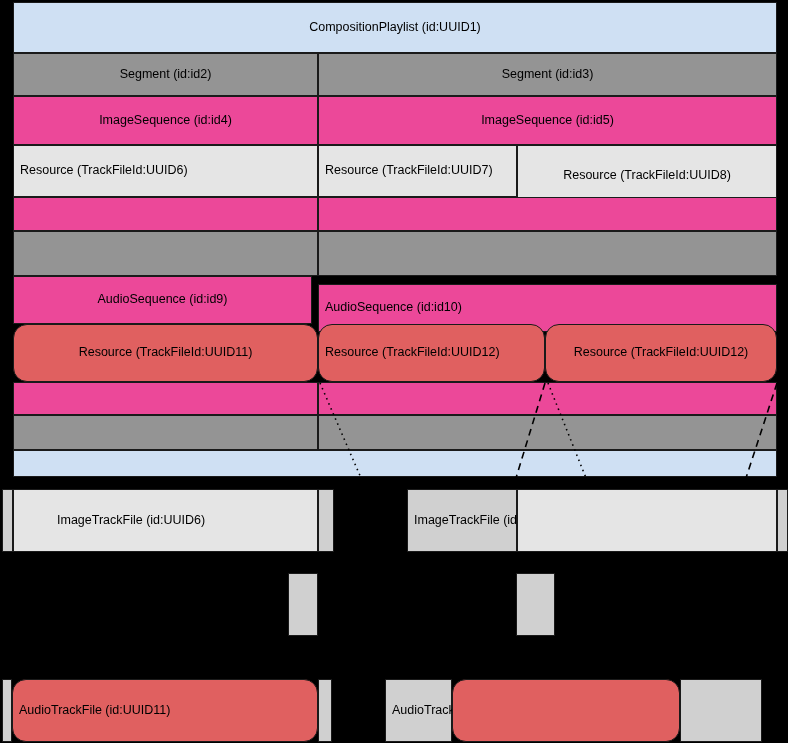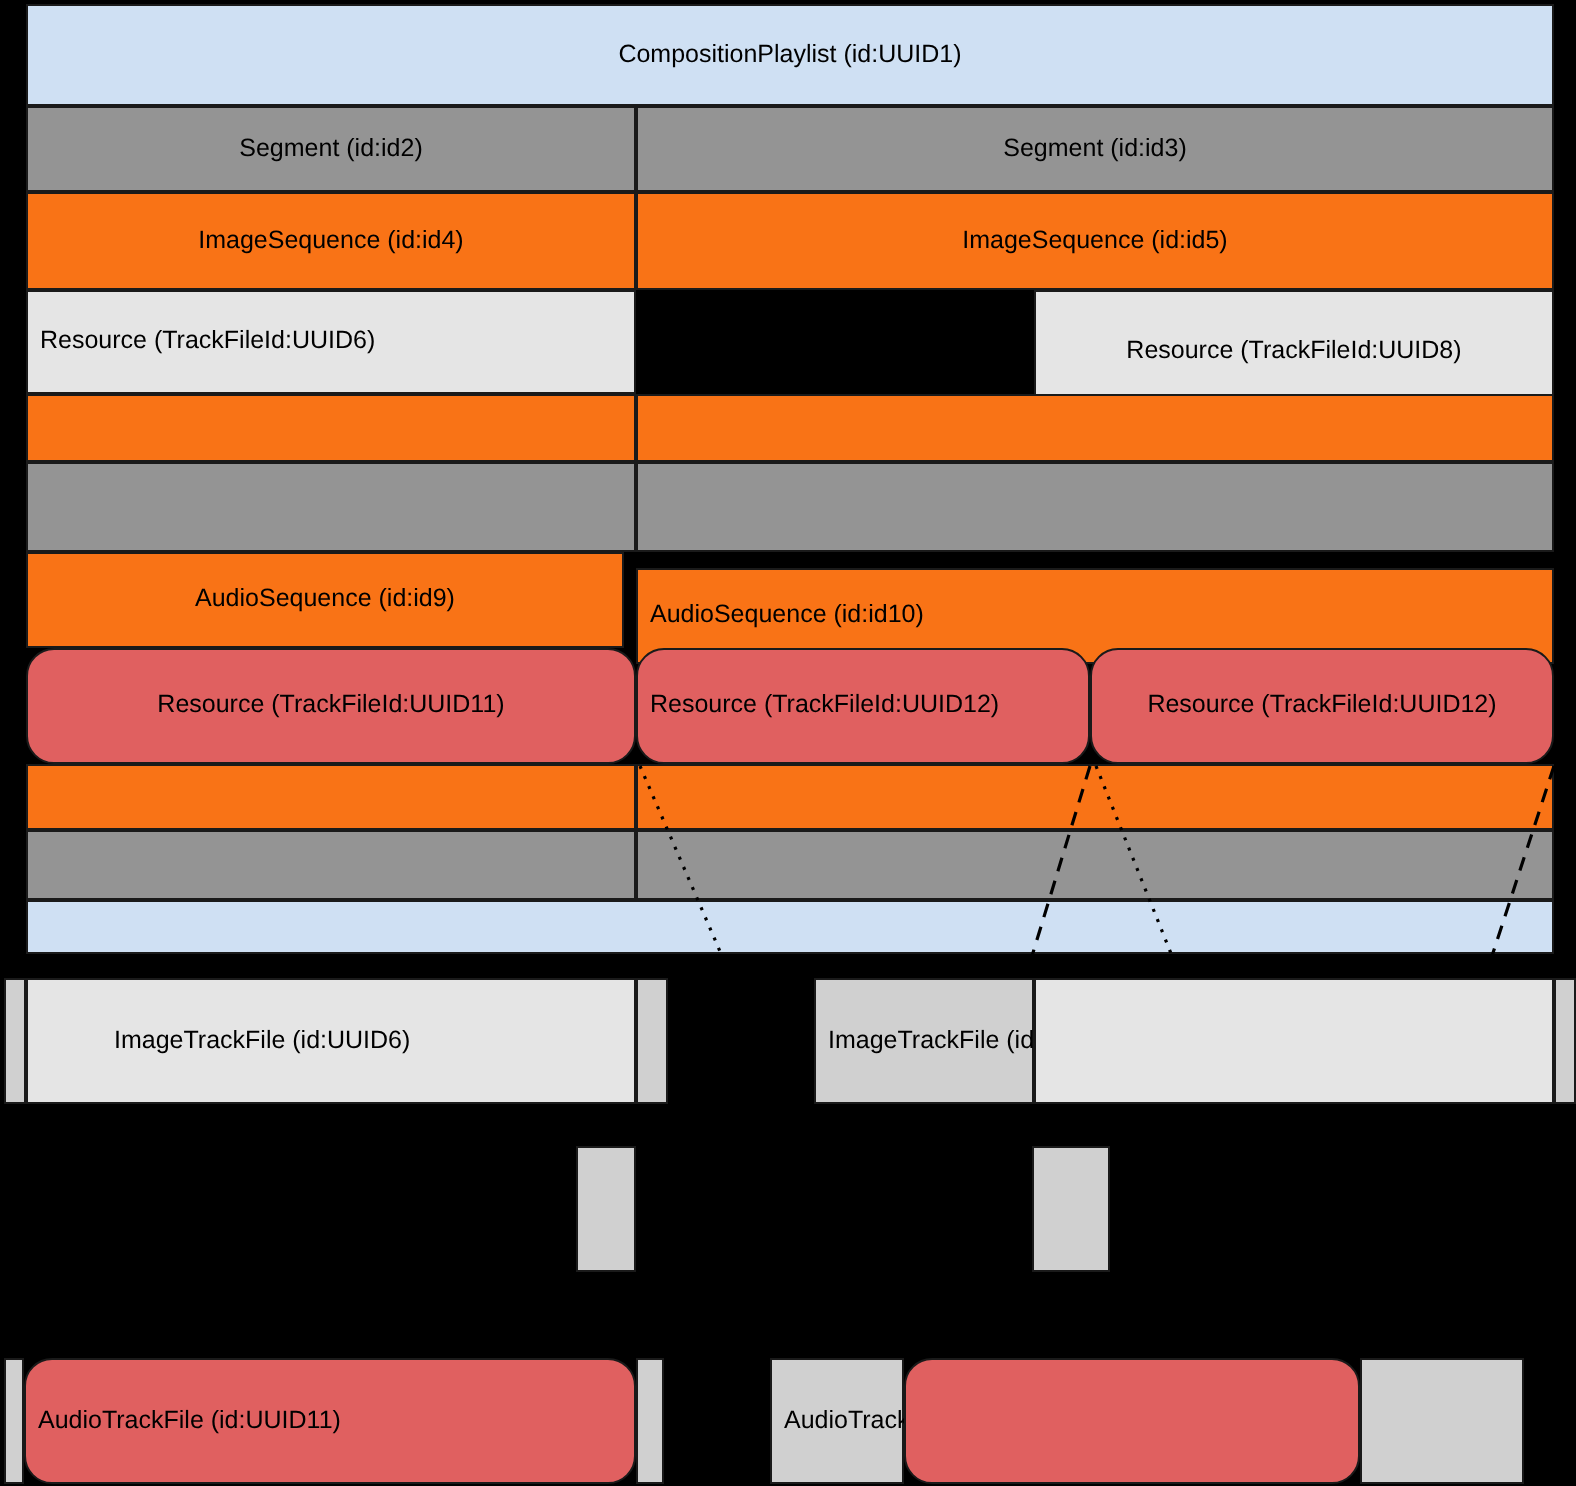--- a/index.html
+++ b/index.html
@@ -23,21 +23,21 @@
     align-items: center;
     font-size: 12.5px;
     color: #000000;
     line-height: 1.1;
     white-space: nowrap;
   }
   .center { justify-content: center; }
   .left   { justify-content: flex-start; padding-left: 6px; }
   .blue   { background: #cfe0f3; }
   .gray   { background: #949494; }
-  .peach  { background: #f97316; }
+  .peach  { background: #ec4899; }
   .green  { background: #e5e5e5; }
   .red    { background: #e06060; border-radius: 14px; }
   .lgray  { background: #d0d0d0; }
   svg.connectors {
     position: absolute;
     left: 0; top: 0;
     width: 788px;
     height: 743px;
     pointer-events: none;
   }
@@ -60,20 +60,23 @@
 
   <div class="cell peach center" style="left:13px; top:96px; width:305px; height:49px;">
     <span>ImageSequence (id:id4)</span>
   </div>
   <div class="cell peach center" style="left:318px; top:96px; width:459px; height:49px;">
     <span>ImageSequence (id:id5)</span>
   </div>
 
   <div class="cell green left" style="left:13px; top:145px; width:305px; height:52px;">
     <span>Resource (TrackFileId:UUID6)</span>
+  </div>
+  <div class="cell green left" style="left:318px; top:145px; width:199px; height:52px;">
+    <span>Resource (TrackFileId:UUID7)</span>
   </div>
   <div class="cell green center" style="left:517px; top:145px; width:260px; height:62px;">
     <span>Resource (TrackFileId:UUID8)</span>
   </div>
 
   <div class="cell peach center" style="left:13px; top:197px; width:305px; height:34px;">
     <span></span>
   </div>
   <div class="cell peach center" style="left:318px; top:197px; width:459px; height:34px;">
     <span></span>

